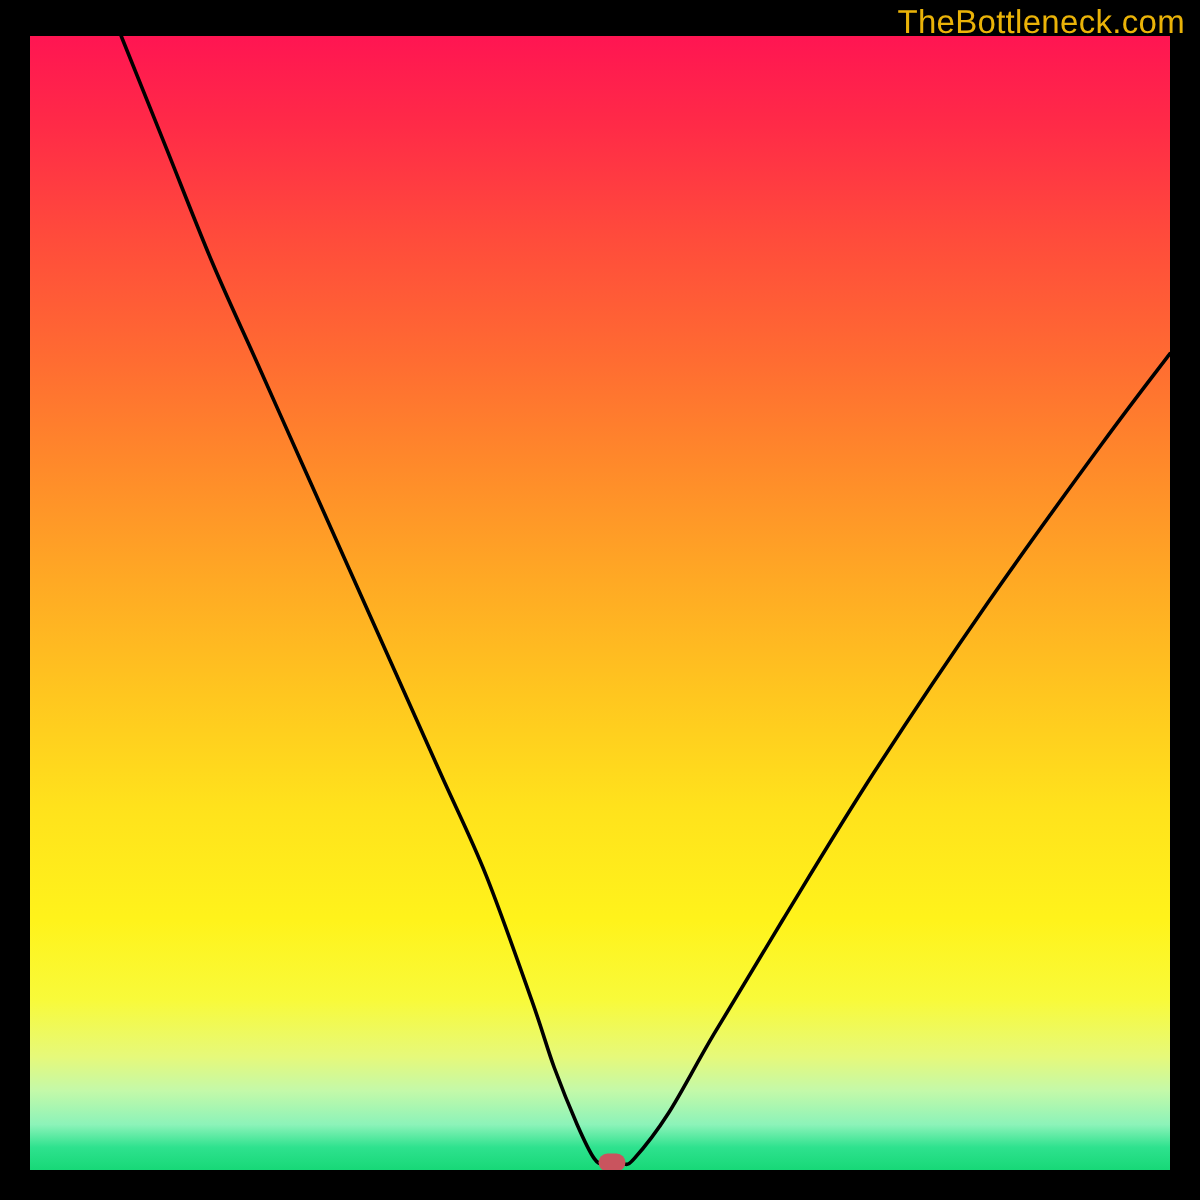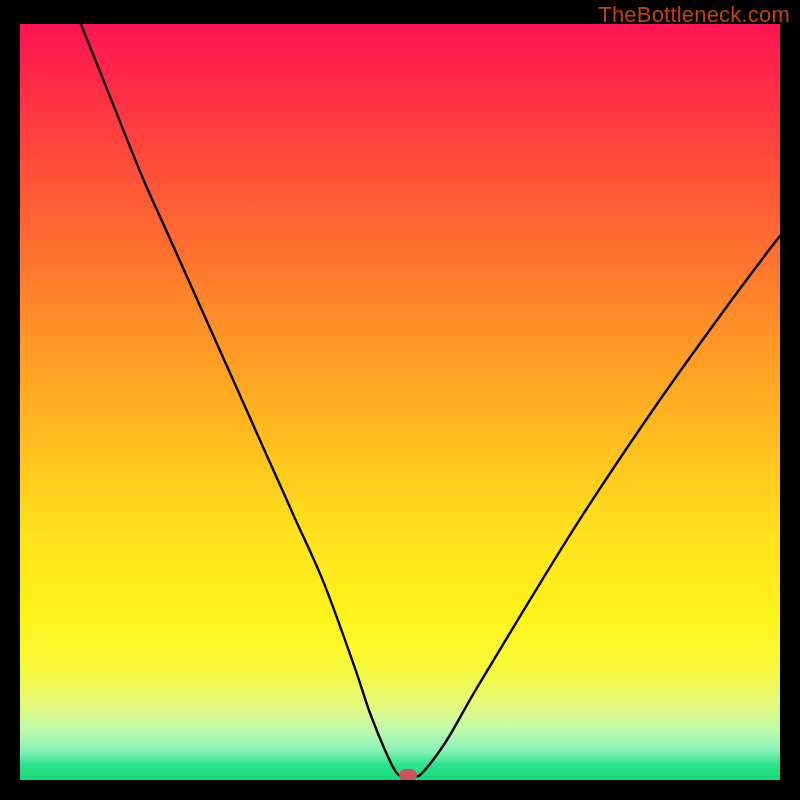--- a/index.html
+++ b/index.html
@@ -14,21 +14,21 @@
   .frame {
     position: relative;
     width: 800px;
     height: 800px;
     background: #000;
   }
   .watermark {
     position: absolute;
     top: 2px;
     right: 10px;
-    color: #c2410c;
+    color: #eab308;
     font-size: 22px;
     font-weight: 500;
     letter-spacing: 0.2px;
     z-index: 5;
   }
   .plot-area {
     position: absolute;
     left: 20px;
     top: 24px;
     width: 760px;

